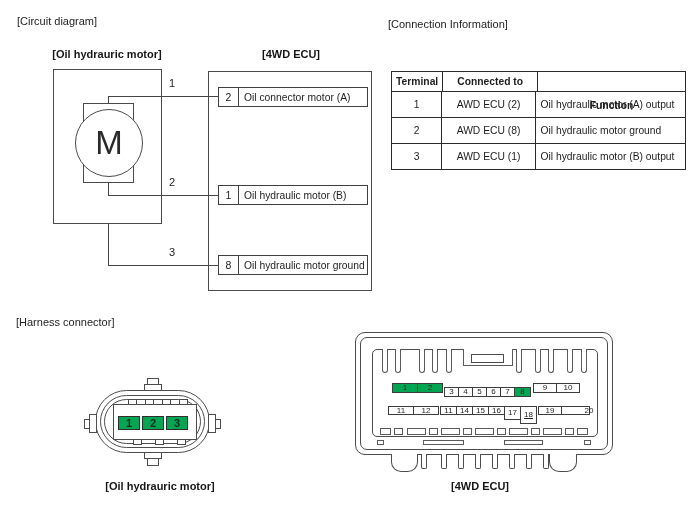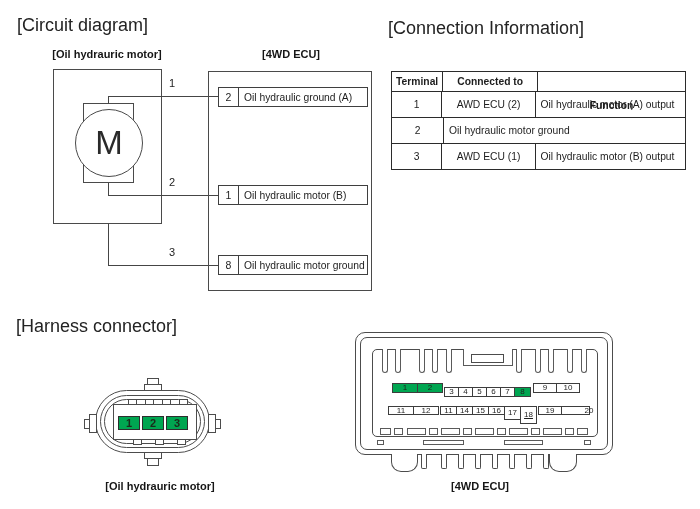--- a/index.html
+++ b/index.html
@@ -2,21 +2,21 @@
 <html><head>
 <meta charset="utf-8">
 <style>
   html,body{margin:0;padding:0;background:#fff;}
   #canvas{
     position:relative;width:700px;height:509px;background:#ffffff;
     font-family:"Liberation Sans",sans-serif;color:#1d1d1d;overflow:hidden;
   }
   .abs{position:absolute;box-sizing:border-box;}
   
-  .sec-head{font-size:18px;color:#232323;white-space:nowrap;}
+  .sec-head{font-size:11px;color:#232323;white-space:nowrap;}
   .bold-lbl{font-size:11px;font-weight:bold;text-align:center;white-space:nowrap;color:#161616;}
   
   .boxline{border:1.4px solid #4a4a4a;background:transparent;}
   .hline{border-top:1.3px solid #454545;height:0;}
   .vline{border-left:1.3px solid #454545;width:0;}
   .wire-num{font-size:11px;text-align:center;color:#222;}
   .motor-circle{border:1.4px solid #4a4a4a;border-radius:50%;background:#fff;
     display:flex;align-items:center;justify-content:center;}
   .motor-m{font-size:33px;color:#2a2a2a;}
   .pinbox{border:1.3px solid #3f3f3f;background:#fff;display:flex;align-items:stretch;}
@@ -75,21 +75,21 @@
   <div class="abs wire-num" style="left:166px;top:176px;width:12px;">2</div>
 
   <div class="abs vline" style="left:108px;top:224px;height:41px;"></div>
   <div class="abs hline" style="left:108px;top:265px;width:110px;"></div>
   <div class="abs wire-num" style="left:166px;top:246px;width:12px;">3</div>
 
   <div class="abs boxline" style="left:208px;top:71px;width:164px;height:220px;"></div>
 
   <div class="abs pinbox" style="left:218px;top:87px;width:150px;height:20px;">
     <div class="num">2</div>
-    <div class="fn">Oil hydraulic ground (A)</div>
+    <div class="fn">Oil connector motor (A)</div>
   </div>
   <div class="abs pinbox" style="left:218px;top:185px;width:150px;height:20px;">
     <div class="num">1</div>
     <div class="fn">Oil hydraulic motor (B)</div>
   </div>
   <div class="abs pinbox" style="left:218px;top:255px;width:150px;height:20px;">
     <div class="num">8</div>
     <div class="fn">Oil hydraulic motor ground</div>
   </div>
 
@@ -99,20 +99,21 @@
       <div class="ct-c c1">Connected to</div>
       <div class="ct-c c2">Function</div>
     </div>
     <div class="ct-r" style="height:25px;">
       <div class="ct-c c0">1</div>
       <div class="ct-c c1">AWD ECU (2)</div>
       <div class="ct-c c2">Oil hydraulic motor (A) output</div>
     </div>
     <div class="ct-r" style="height:25px;">
       <div class="ct-c c0">2</div>
+      <div class="ct-c c1">AWD ECU (8)</div>
       <div class="ct-c c2">Oil hydraulic motor ground</div>
     </div>
     <div class="ct-r" style="height:25px;">
       <div class="ct-c c0">3</div>
       <div class="ct-c c1">AWD ECU (1)</div>
       <div class="ct-c c2">Oil hydraulic motor (B) output</div>
     </div>
   </div>
 
   <div class="abs draw thin" style="left:147px;top:378px;width:12px;height:8px;"></div>

